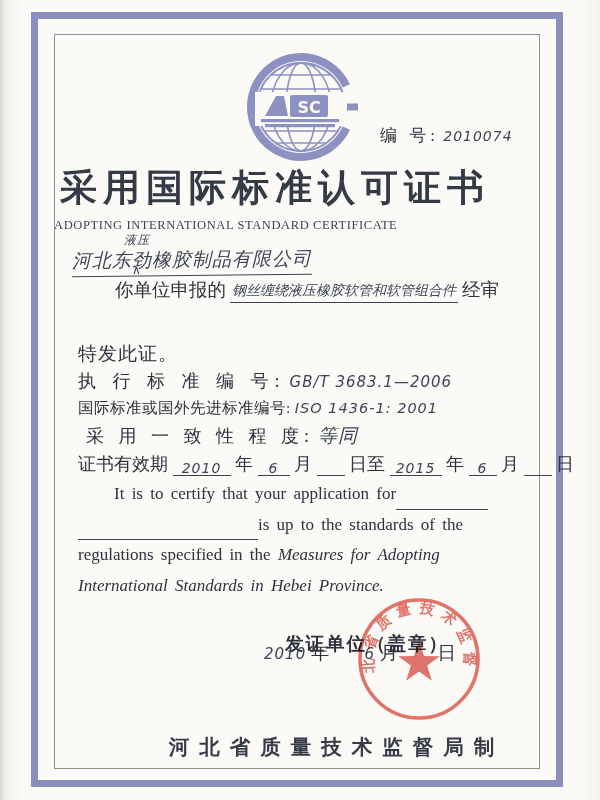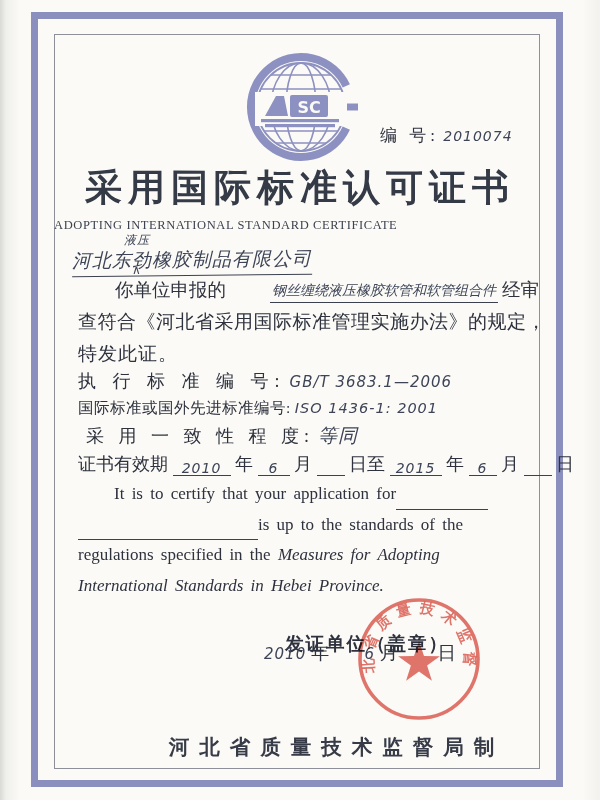--- a/index.html
+++ b/index.html
@@ -23,40 +23,40 @@
   .print{ color:#2e323e; }
   .hand{
     font-family:"DejaVu Sans",sans-serif;
     font-style:italic; color:#3d4457; letter-spacing:1px;
   }
   .logo{ position:absolute; left:240px; top:46px; width:122px; height:122px; }
   .serial{ position:absolute; left:380px; top:124px; font-size:17px; white-space:nowrap; }
   .serial .lbl{ letter-spacing:4px;text-align:right; }
   .serial .val{ font-size:14px; }
   .title{
-    position:absolute; left:54px; top:163px; width:486px; text-align:center;
+    position:absolute; left:54px; top:163px; width:486px; 
     font-size:37px; font-weight:bold; letter-spacing:6px; text-indent:6px; color:#343a46;
   }
   .subtitle{
     position:absolute; left:54px; top:218px; width:486px; text-align:left;
     font-size:12.5px; letter-spacing:0.6px; color:#3c4250;
   }
   .company{ position:absolute; left:72px; top:247px; width:300px; }
   .company .annot{ position:absolute; left:52px; top:-15px; font-size:12px; }
   .company .caret{ position:absolute; left:60px; top:16px; font-size:12px; }
   .company .name{
     display:inline-block; font-size:19px; min-width:232px;
     border-bottom:1.4px solid #3c4150; padding-bottom:2px; transform:rotate(-0.6deg);
   }
   .para1{ position:absolute; left:78px; top:277px; width:468px; white-space:nowrap; }
   .para1 .indent{ display:inline-block; width:37px; }
   .para1 .pfx,.para1 .sfx{ font-size:18.5px; }
   .para1 .product{
     font-size:14px; letter-spacing:0px; border-bottom:1.3px solid #3c4150;
-    padding:0 2px 2px 2px; display:inline-block; transform:translateY(-1px);margin-left:40px;
+    padding:0 2px 2px 2px; display:inline-block; transform:translateY(-1px);
   }
   .para2{ position:absolute; left:78px; top:309px; font-size:19px; letter-spacing:0.5px; }
   .para3{ position:absolute; left:78px; top:341px; font-size:19px; letter-spacing:1px; }
   .frow{ position:absolute; left:78px; white-space:nowrap; }
   .row-standard{ top:369px;text-align:right; }
   .row-standard .lbl{ font-size:18px; letter-spacing:6px; }
   .row-standard .val{ font-size:15px; }
   .row-intl{ top:398px; }
   .row-intl .lbl{ font-size:15.5px; letter-spacing:0.5px; }
   .row-intl .val{ font-size:14.5px; }
@@ -133,21 +133,20 @@
     <span class="annot hand">液压</span>
     <span class="caret hand">∧</span>
     <span class="name hand">河北东劲橡胶制品有限公司</span>
   </div>
 
   <div class="para1">
     <span class="indent"></span><span class="pfx print">你单位申报的</span>
     <span class="product hand">钢丝缠绕液压橡胶软管和软管组合件</span>
     <span class="sfx print">经审</span>
   </div>
-  <div class="para2 print">查符合《河北省采用国际标准管理实施办法》的规定，</div>
   <div class="para3 print">特发此证。</div>
 
   <div class="frow row-standard">
     <span class="lbl print">执 行 标 准 编 号:</span>
     <span class="val hand">GB/T 3683.1—2006</span>
   </div>
   <div class="frow row-intl">
     <span class="lbl print">国际标准或国外先进标准编号:</span>
     <span class="val hand">ISO 1436-1: 2001</span>
   </div>

